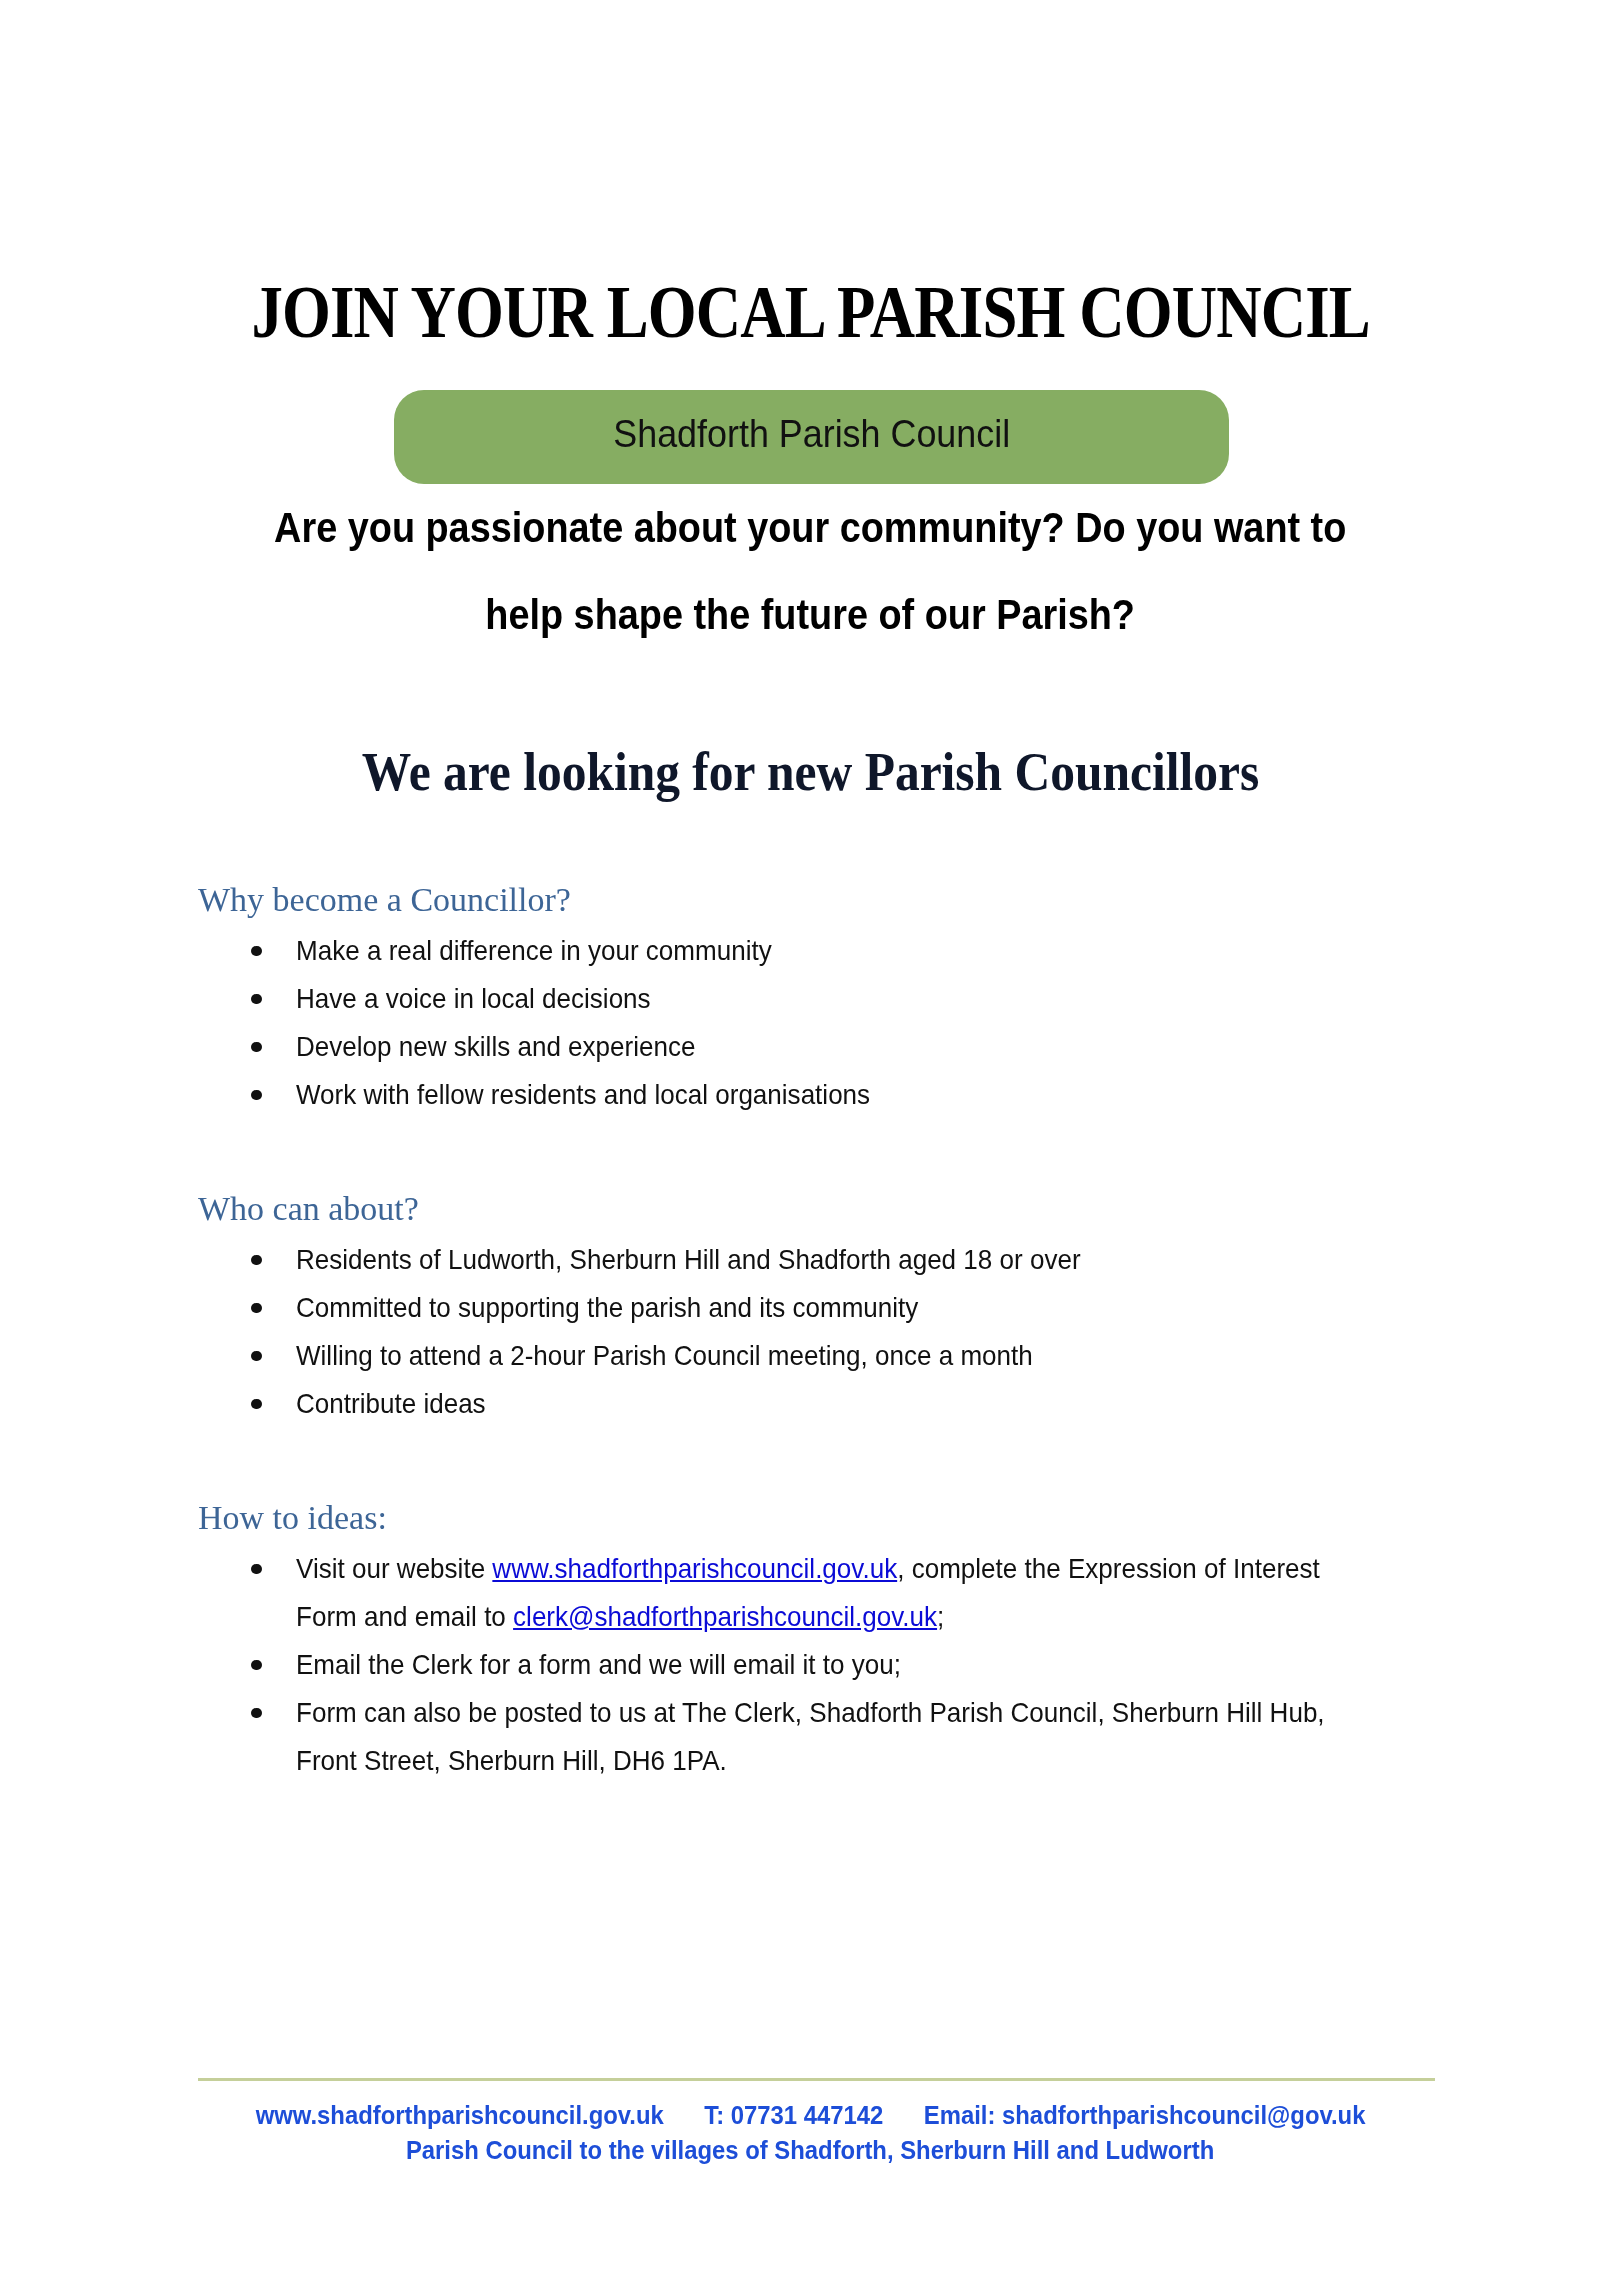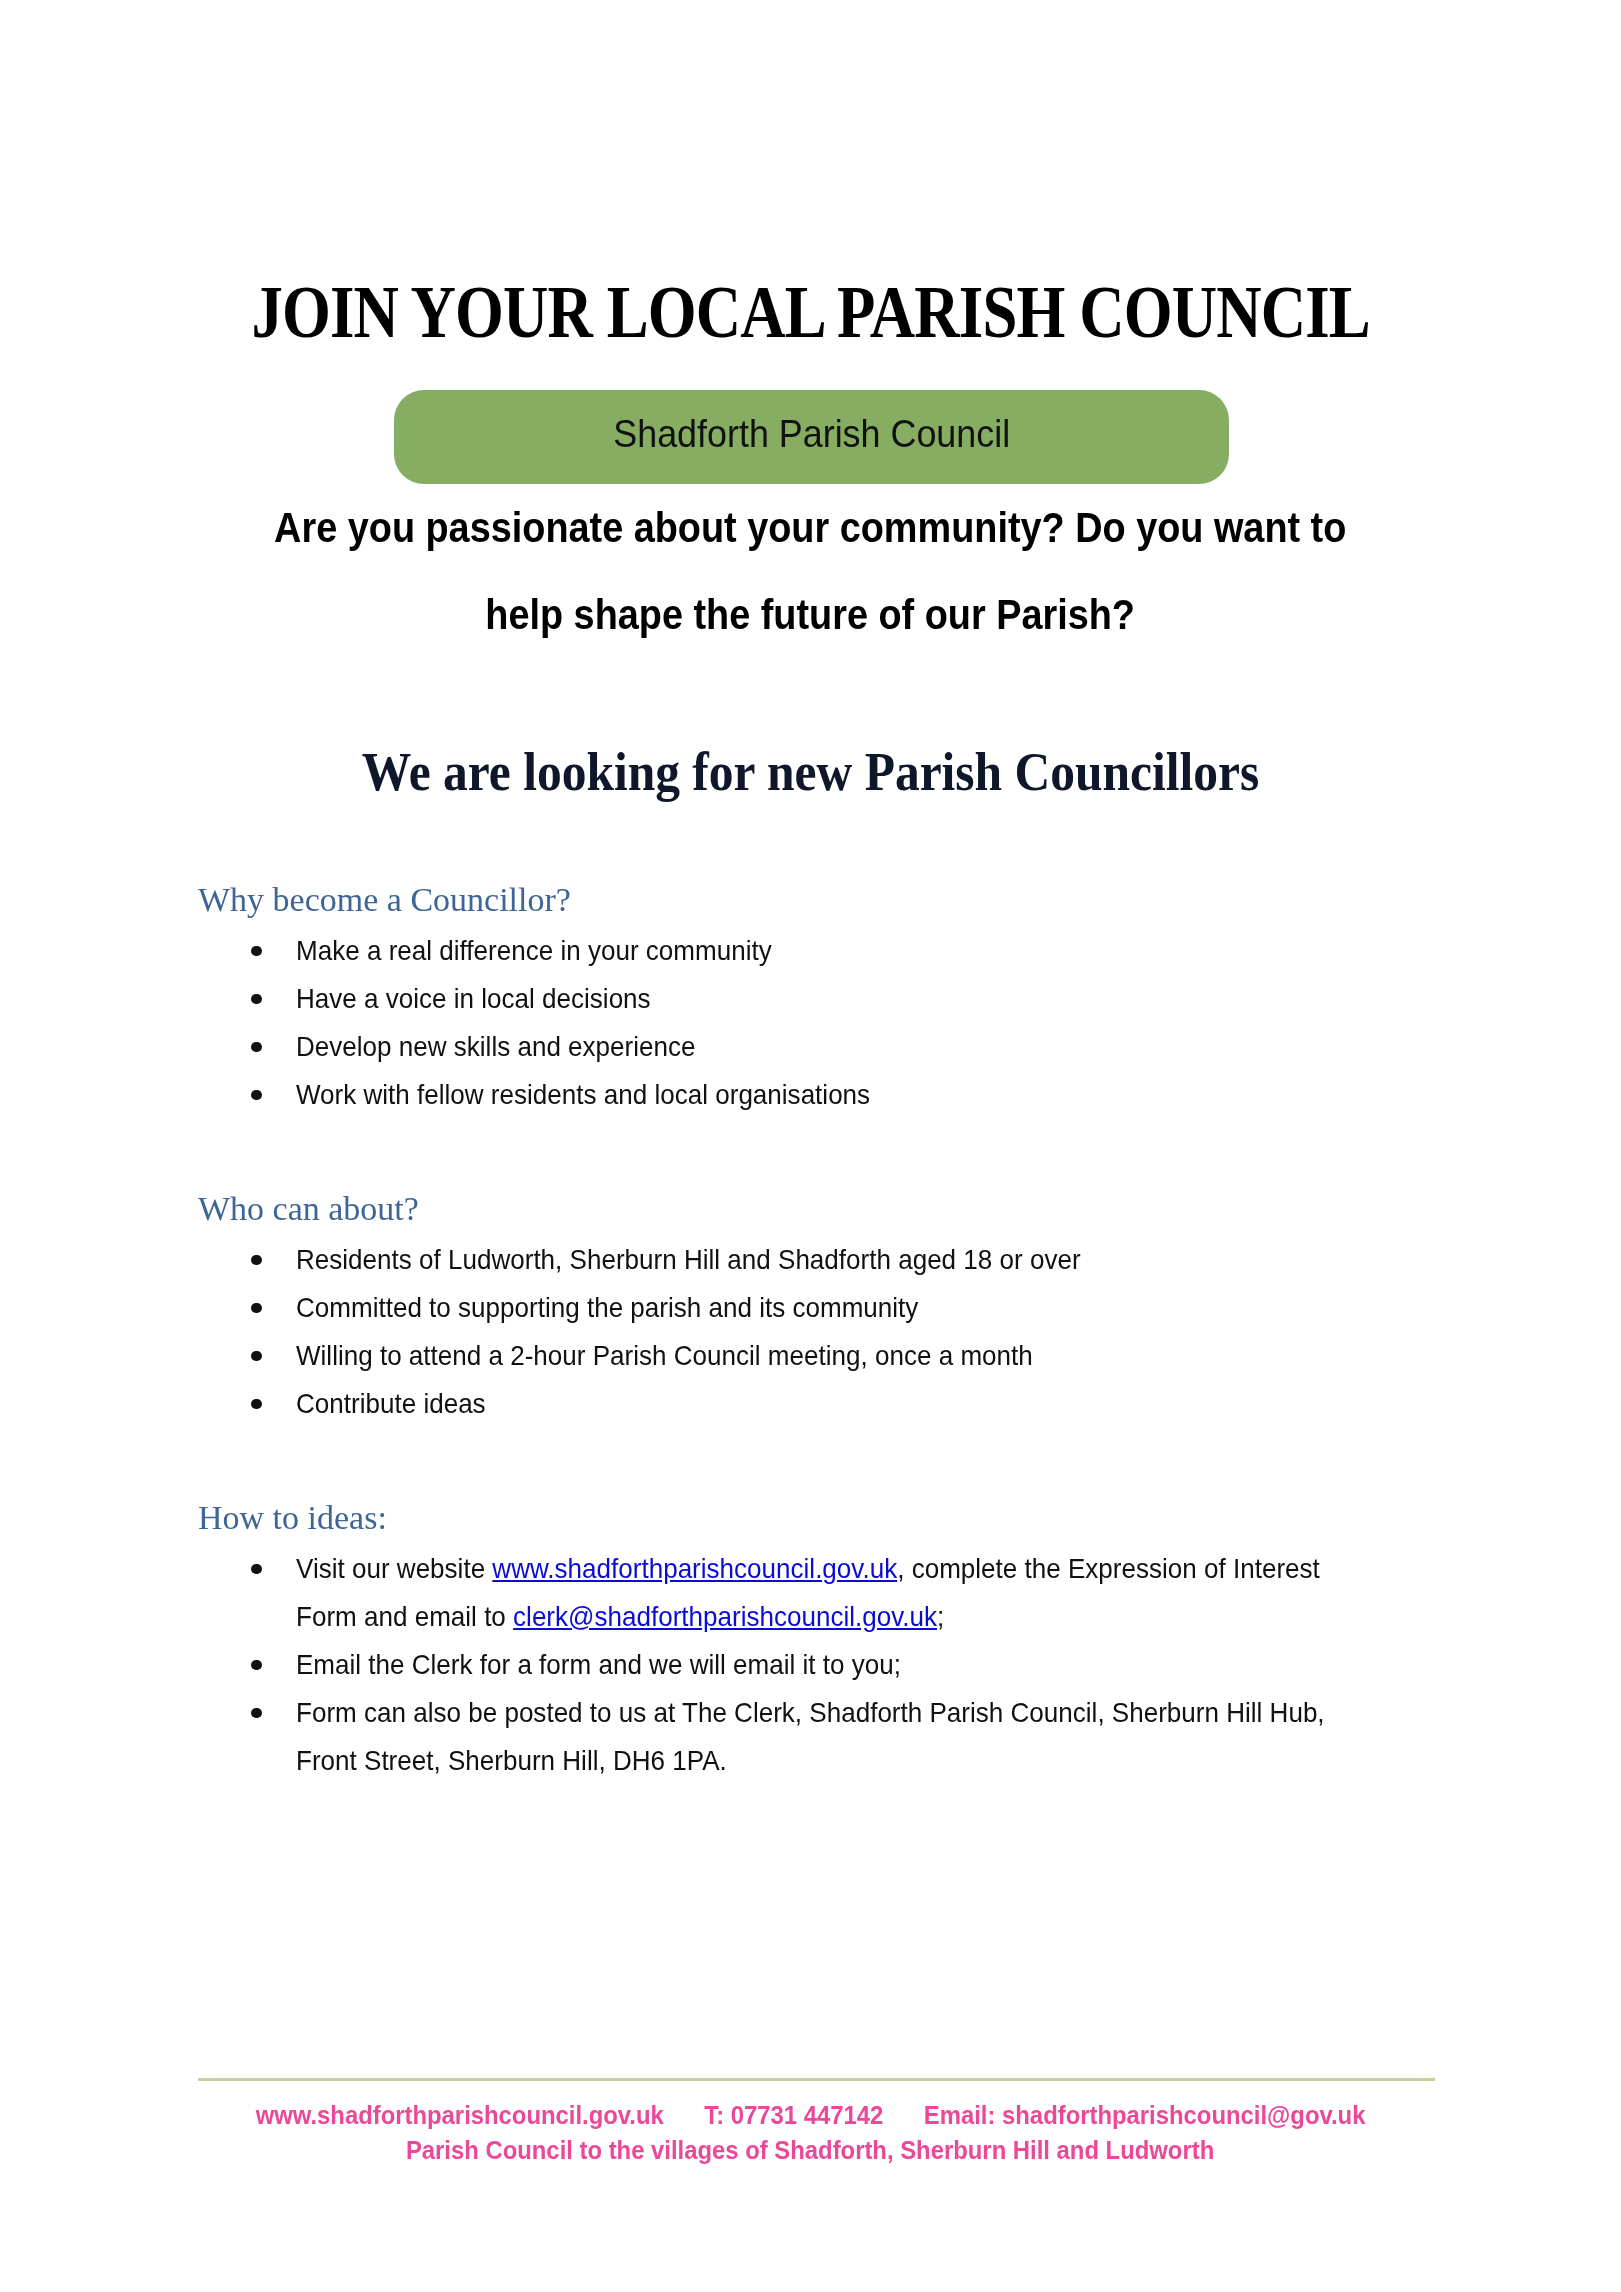--- a/index.html
+++ b/index.html
@@ -67,21 +67,21 @@
   .bullets .wrap { display: block; transform: scaleX(0.93); transform-origin: 0 0; width: 1137px; }
   a.link { color: #0b0bd6; text-decoration: underline; }
 
   .footer-rule {
     position: absolute; left: 198px; top: 2078px; width: 1237px; height: 2.9px;
     background: #c5cf9a;
   }
   .footer-line {
     position: absolute; left: 0; width: 1621px; text-align: center;
     font-family: "Liberation Sans", "DejaVu Sans", sans-serif;
-    font-weight: bold; font-size: 26.5px; color: #ec4899; white-space: nowrap;
+    font-weight: bold; font-size: 26.5px; color: #1d4ed8; white-space: nowrap;
     line-height: 35px;
   }
   .footer-line.l1 { top: 2098px; }
   .footer-line.l2 { top: 2133px; }
   .footer-line .inner { display: inline-block; transform: scaleX(0.9); }
   .footer-line .gap { display: inline-block; width: 45px; }
 </style>
 </head>
 <body>
 

